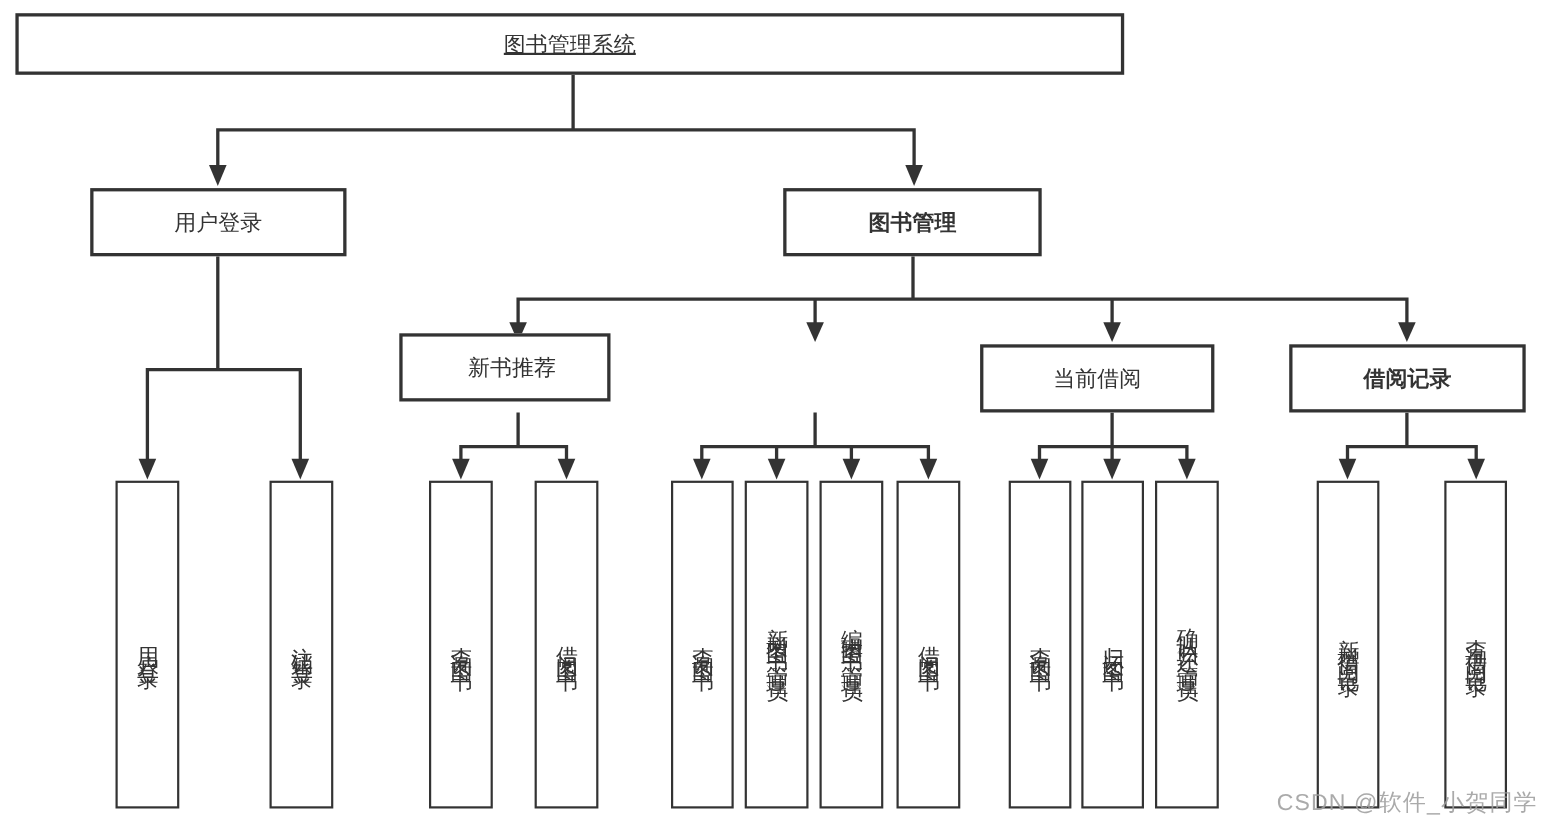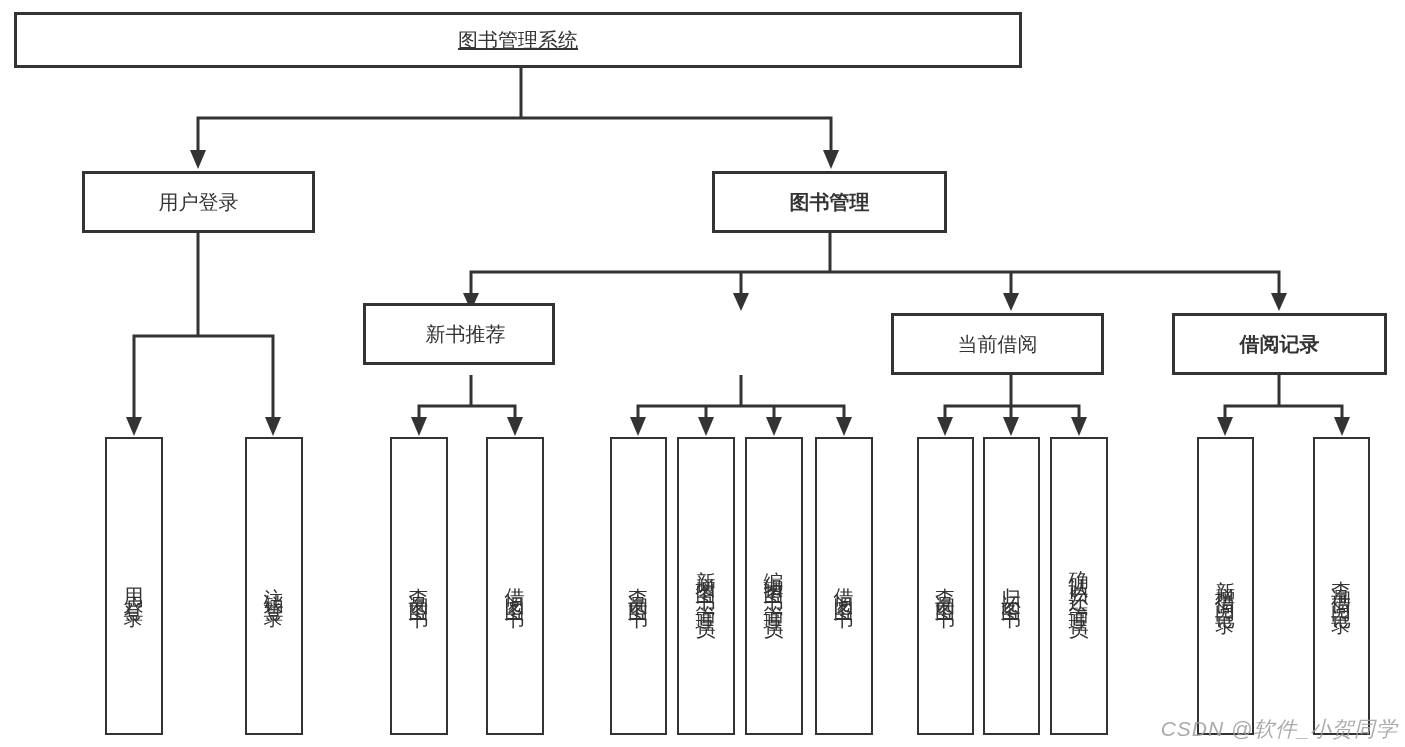--- a/index.html
+++ b/index.html
@@ -46,21 +46,20 @@
   }
   .watermark {
     position: absolute;
     right: 7px;
     bottom: 4px;
     z-index: 3;
     font-size: 21px;
     letter-spacing: 1px;
     color: rgba(158, 158, 158, 0.88);
     white-space: nowrap;
-    font-style: italic;
   }
 </style>
 </head>
 <body>
 
 <div class="stage">
 
   <svg class="connectors" width="1405" height="747" viewBox="0 0 1405 747" aria-hidden="true">
     <g stroke="#333333" stroke-width="3" fill="none">
 

